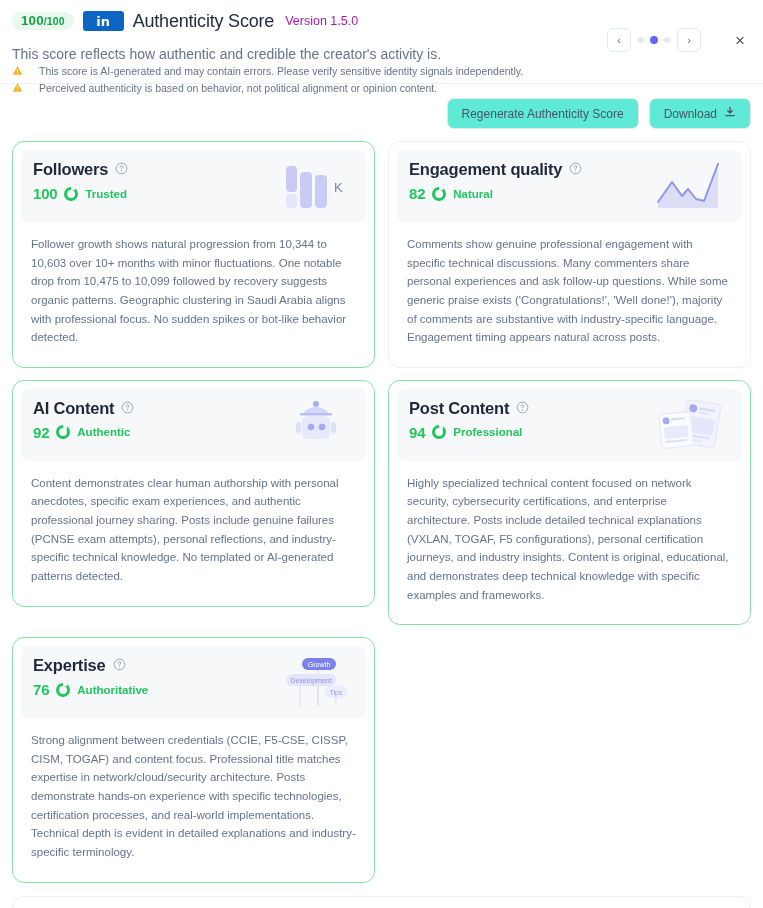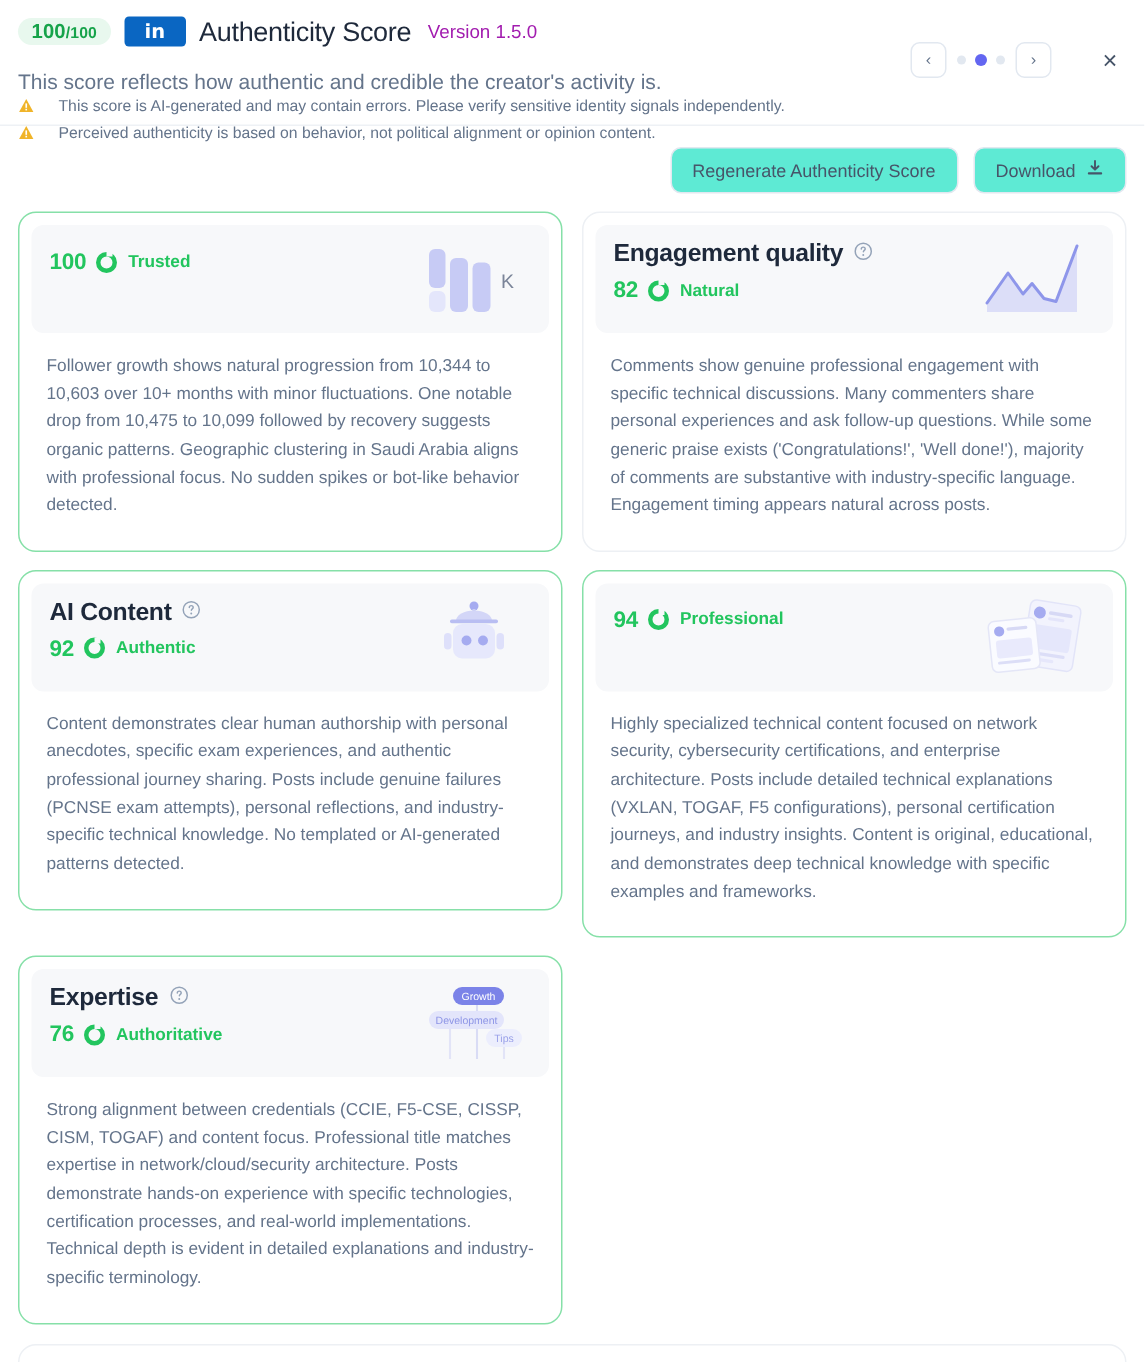--- a/index.html
+++ b/index.html
@@ -276,20 +276,30 @@
           <path d="M2.2 11.2h9.6" stroke="#475569" stroke-width="1.6" stroke-linecap="round"></path>
         </svg>
     </span>
   </button>
 </div>
 
 <div class="grid">
 
   <div class="card">
     <div class="card-head">
+      <div class="card-title">
+        <span>Followers</span>
+        <span class="q-ico">
+          <svg width="13" height="13" viewBox="0 0 16 16">
+              <circle cx="8" cy="8" r="6.6" fill="none" stroke="#94a3b8" stroke-width="1.2"></circle>
+              <path d="M6.4 6.2c0-.9.7-1.6 1.6-1.6s1.6.7 1.6 1.5c0 1.1-1.5 1.2-1.5 2.3" fill="none" stroke="#94a3b8" stroke-width="1.2" stroke-linecap="round"></path>
+              <circle cx="8" cy="11" r=".8" fill="#94a3b8"></circle>
+            </svg>
+        </span>
+      </div>
       <div class="score-row">
         <span class="score-num">100</span>
         <span class="ring"></span>
         <span class="score-label">Trusted</span>
       </div>
       <div class="thumb">
         <svg width="76" height="56" viewBox="0 0 76 56">
           <rect x="8" y="8" width="11" height="26" rx="4" fill="#c7cbf5"></rect>
           <rect x="8" y="36" width="11" height="14" rx="4" fill="#e4e6fb"></rect>
           <rect x="22" y="14" width="12" height="36" rx="4" fill="#c7cbf5"></rect>
@@ -357,20 +367,30 @@
           <rect x="18" y="25" width="5" height="11" rx="2.5" fill="#dee0fa"></rect>
           <rect x="53" y="25" width="5" height="11" rx="2.5" fill="#dee0fa"></rect>
         </svg>
       </div>
     </div>
     <div class="card-body">Content demonstrates clear human authorship with personal anecdotes, specific exam experiences, and authentic professional journey sharing. Posts include genuine failures (PCNSE exam attempts), personal reflections, and industry-specific technical knowledge. No templated or AI-generated patterns detected.</div>
   </div>
 
   <div class="card">
     <div class="card-head">
+      <div class="card-title">
+        <span>Post Content</span>
+        <span class="q-ico">
+          <svg width="13" height="13" viewBox="0 0 16 16">
+              <circle cx="8" cy="8" r="6.6" fill="none" stroke="#94a3b8" stroke-width="1.2"></circle>
+              <path d="M6.4 6.2c0-.9.7-1.6 1.6-1.6s1.6.7 1.6 1.5c0 1.1-1.5 1.2-1.5 2.3" fill="none" stroke="#94a3b8" stroke-width="1.2" stroke-linecap="round"></path>
+              <circle cx="8" cy="11" r=".8" fill="#94a3b8"></circle>
+            </svg>
+        </span>
+      </div>
       <div class="score-row">
         <span class="score-num">94</span>
         <span class="ring"></span>
         <span class="score-label">Professional</span>
       </div>
       <div class="thumb">
         <svg width="76" height="56" viewBox="0 0 76 56">
           <g transform="rotate(9 42 26)">
             <rect x="30" y="4" width="34" height="44" rx="4" fill="#f2f3fd" stroke="#e2e4f8"></rect>
             <circle cx="37" cy="12" r="4" fill="#a5abf0"></circle>

